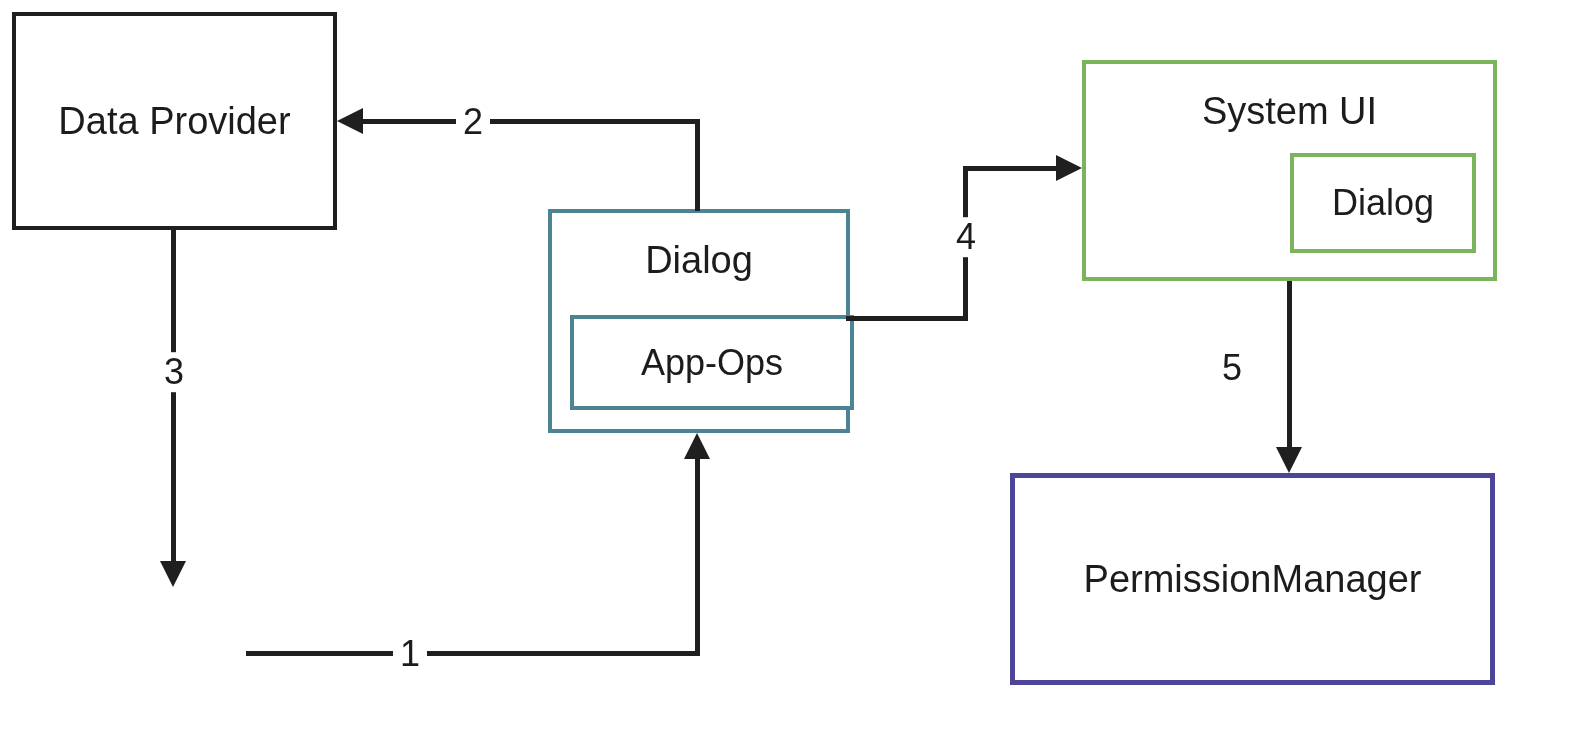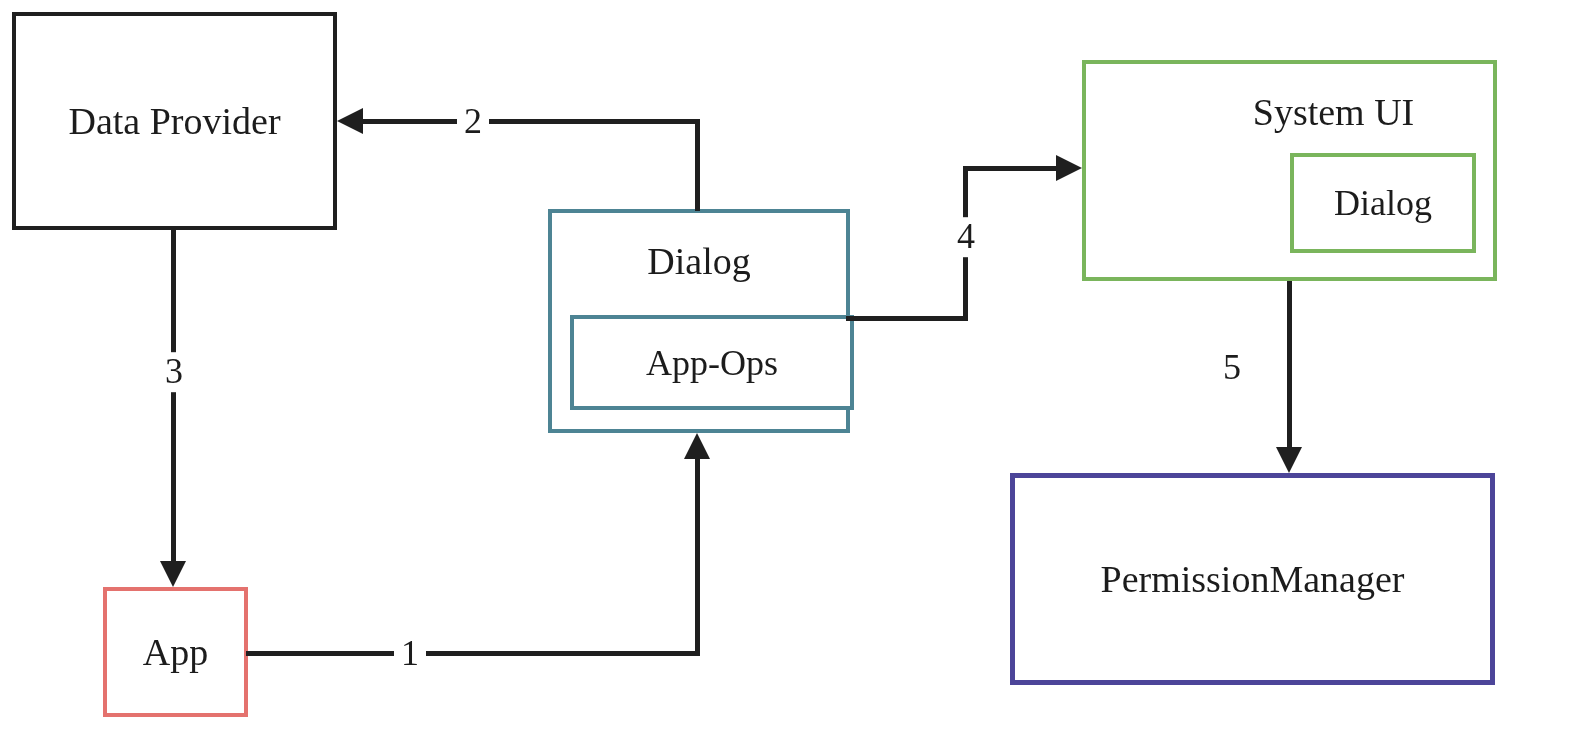--- a/index.html
+++ b/index.html
@@ -11,21 +11,20 @@
     font-family: "Liberation Sans", sans-serif;
     overflow: hidden;
   }
   * { box-sizing: border-box; }
 
   .canvas {
     position: relative;
     width: 1588px;
     height: 740px;
     background: #ffffff;
-    font-family: Liberation Serif, serif;
   }
 
   .node {
     position: absolute;
     background: #ffffff;
     color: #1c1c1c;
     display: flex;
     align-items: center;
     justify-content: center;
     font-size: 38px;
@@ -149,33 +148,30 @@
 </style>
 </head>
 <body>
 
 <div class="canvas">
 
   <div class="node node-data-provider">
     <span>Data Provider</span>
   </div>
 
-  <div class="node node-app">
-    <span>App</span>
-  </div>
 
   <div class="node node-system">
     <span class="node-title" style="top: 26px;">Dialog</span>
   </div>
   <div class="node node-app-ops">
     <span>App-Ops</span>
   </div>
 
   <div class="node node-system-ui">
-    <span class="node-title" style="top: 26px; margin-left: 44px;">System UI</span>
+    <span class="node-title" style="top: 26px;">System UI</span>
   </div>
   <div class="node node-dialog">
     <span>Dialog</span>
   </div>
 
   <div class="node node-permission-manager">
     <span>PermissionManager</span>
   </div>
 
   <div class="line a1-h"></div>

